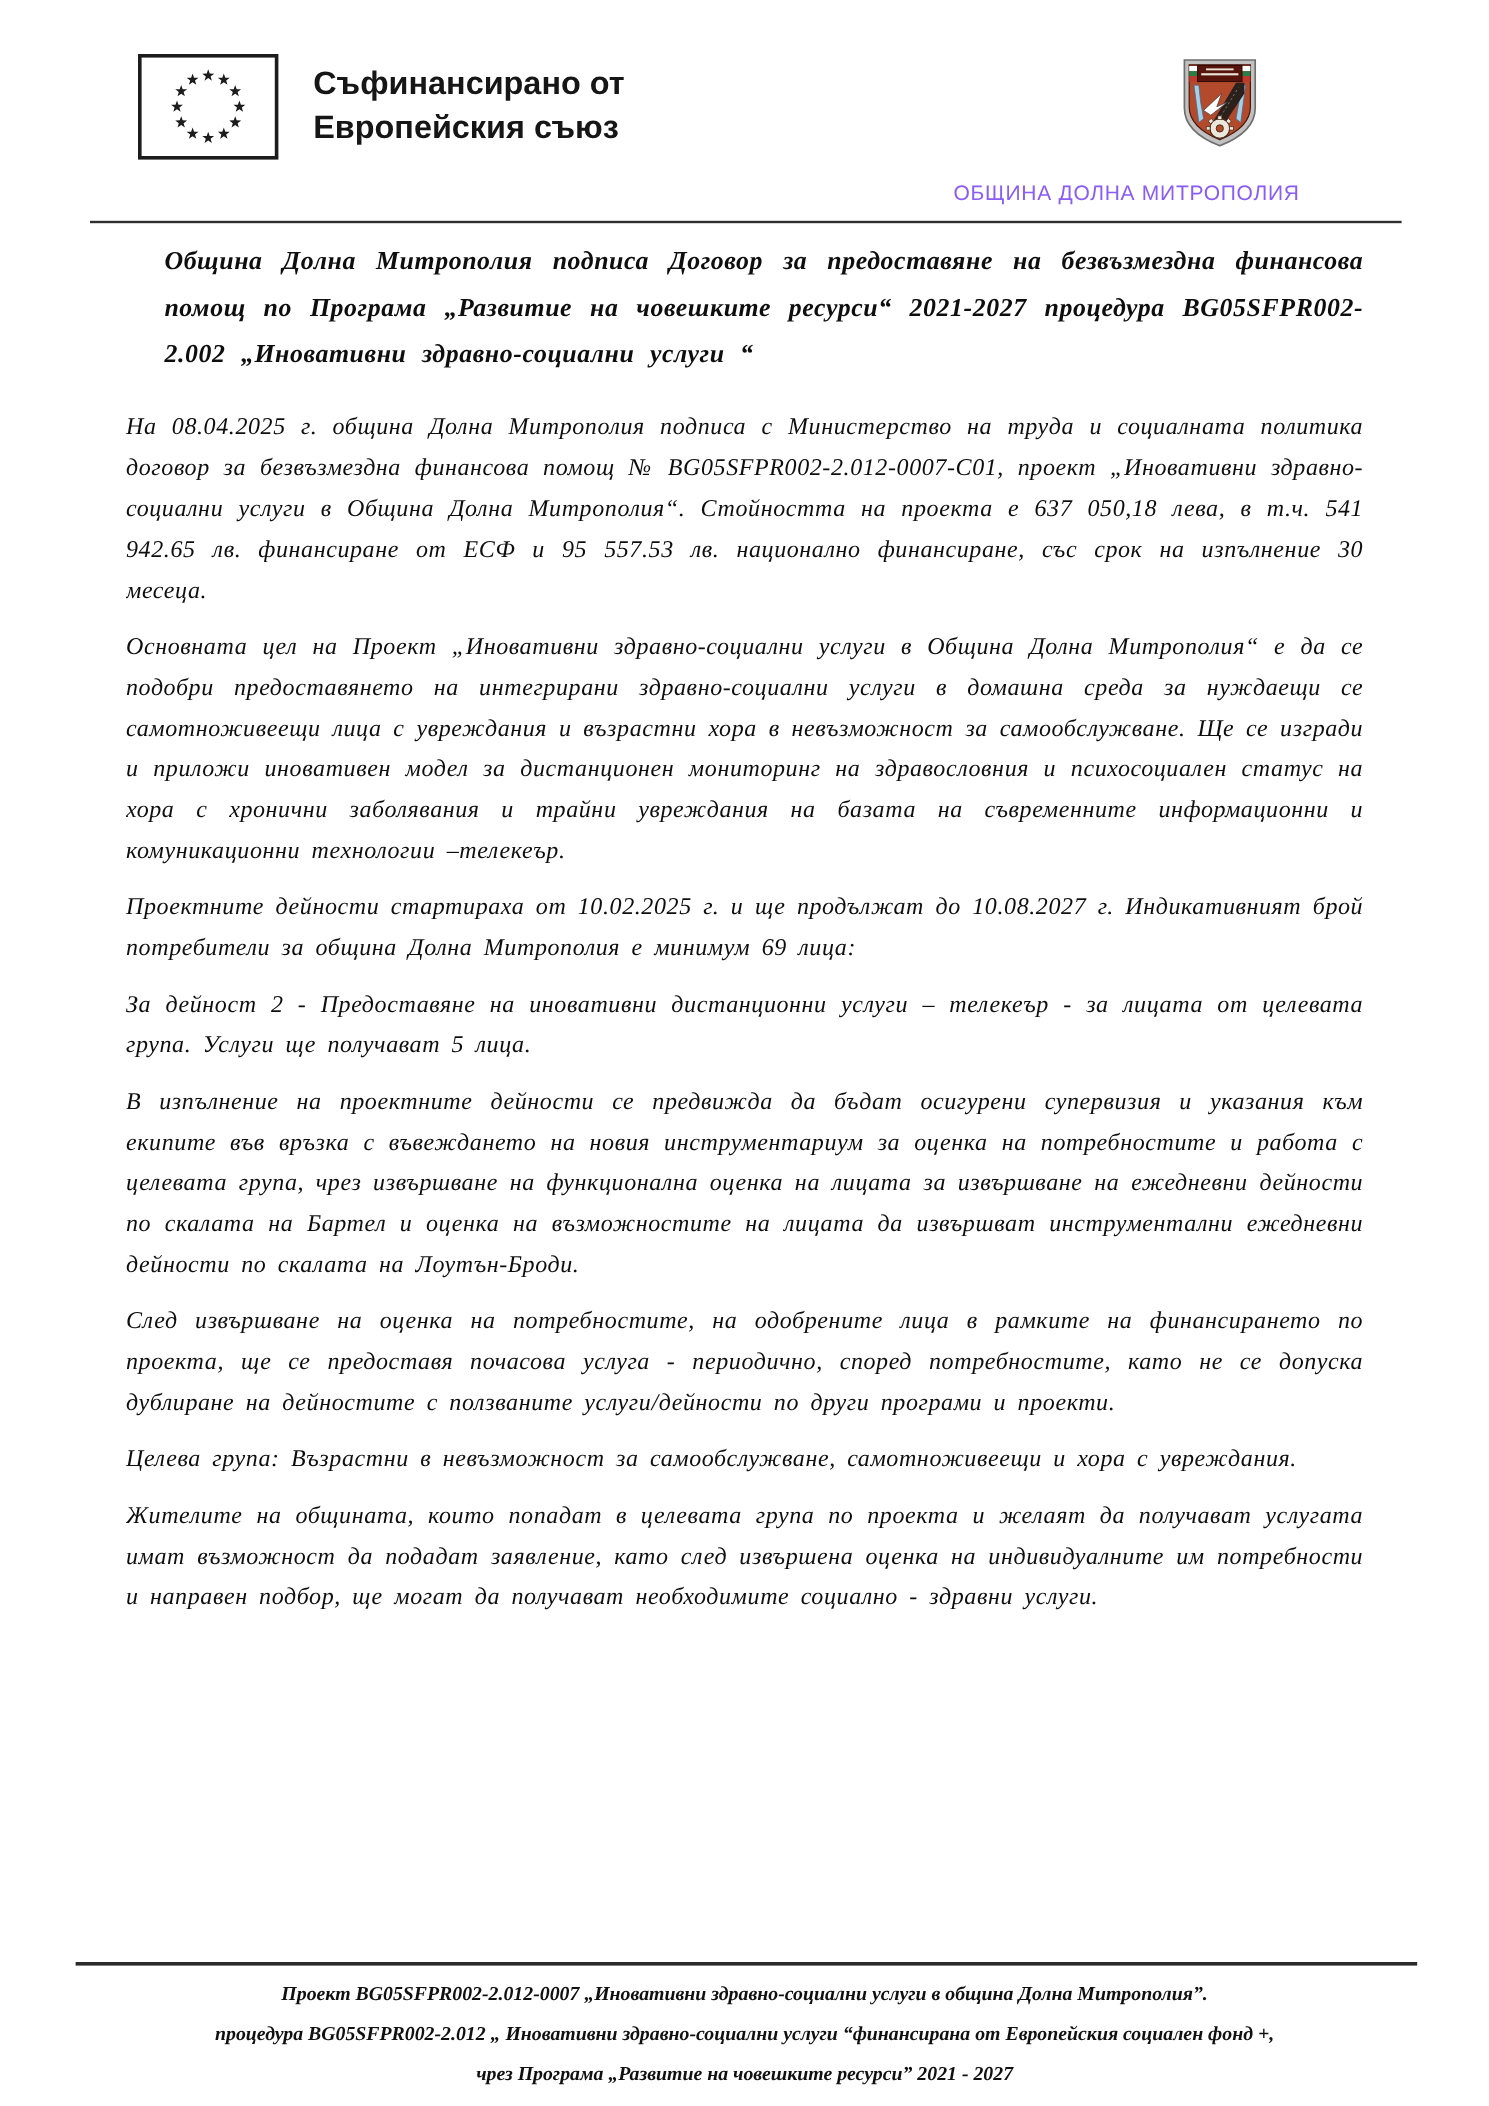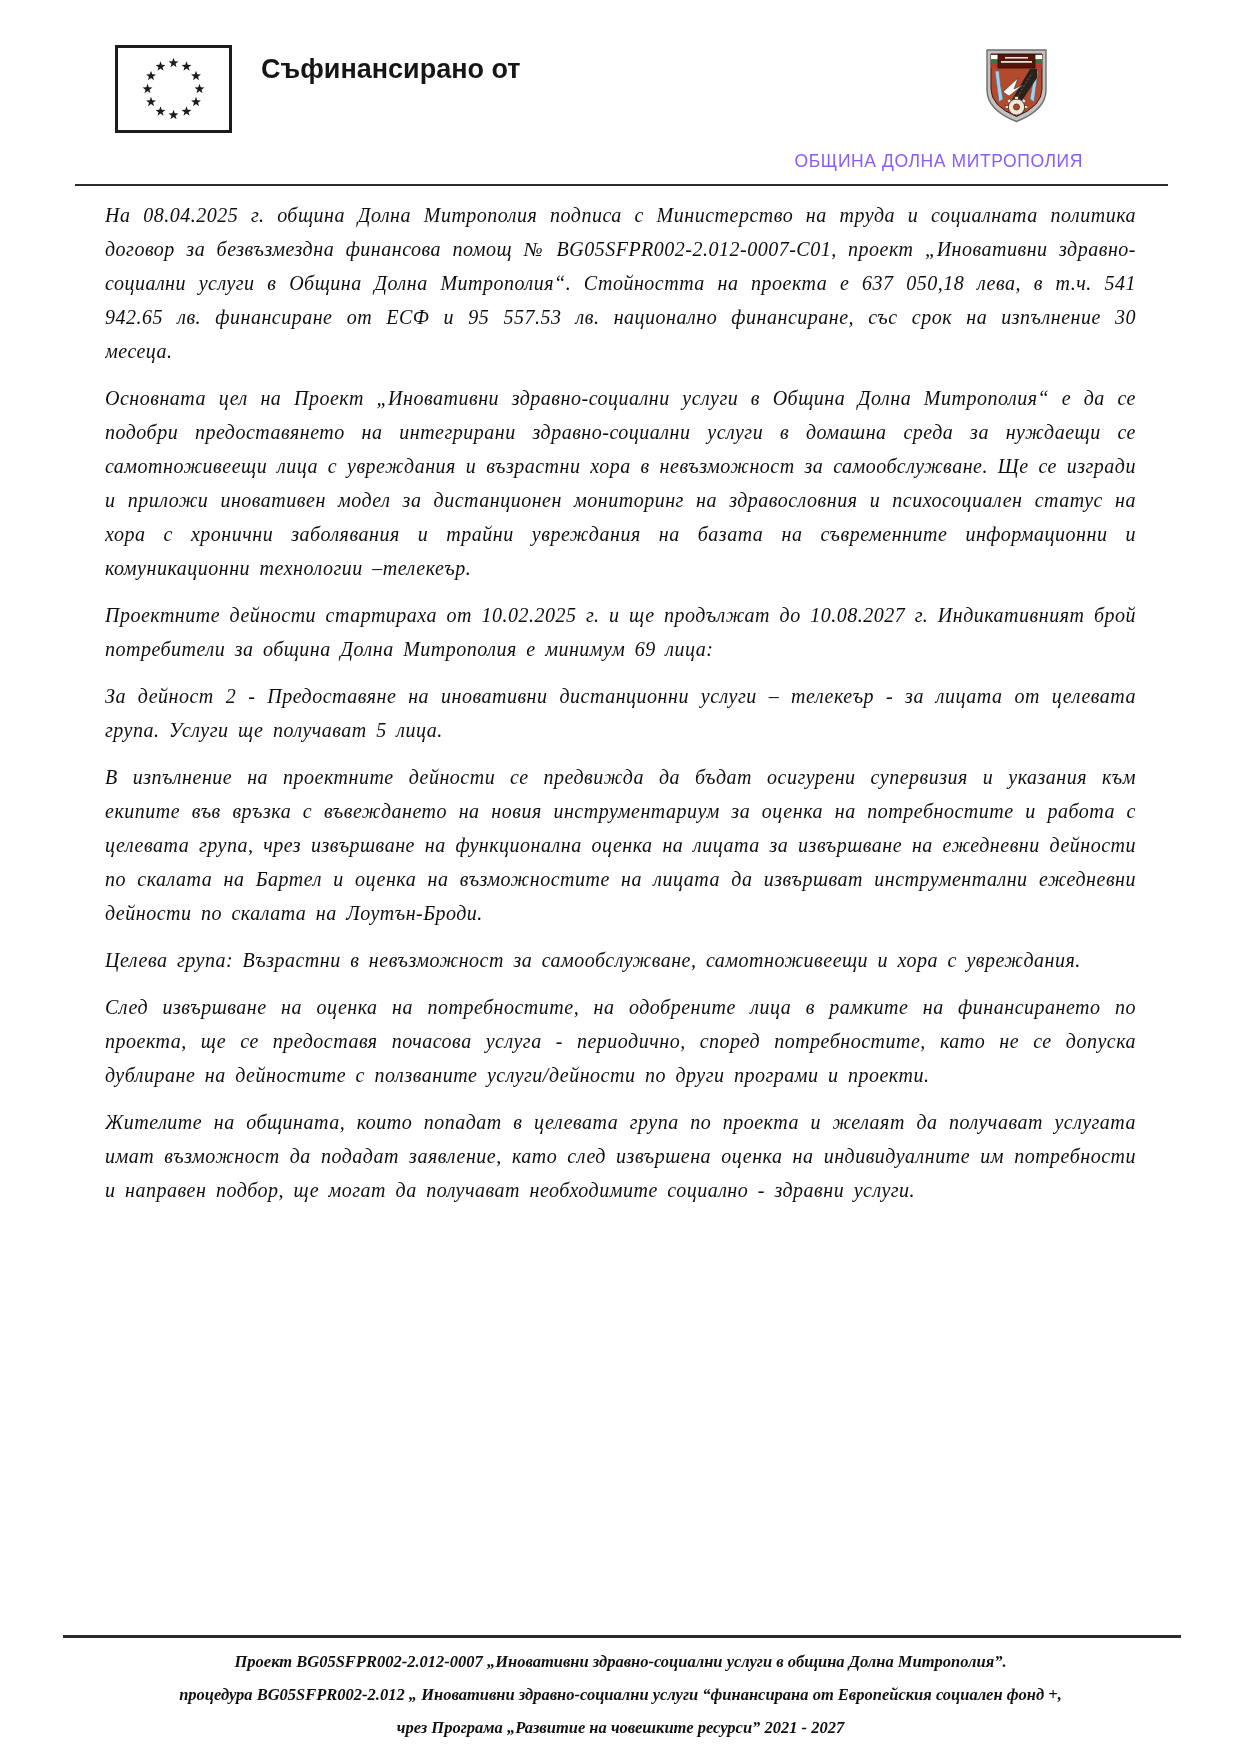--- a/index.html
+++ b/index.html
@@ -126,20 +126,21 @@
           <use href="#star" x="-13" y="22.5"></use>
           <use href="#star" x="-22.5" y="13"></use>
           <use href="#star" x="-26" y="0"></use>
           <use href="#star" x="-22.5" y="-13"></use>
           <use href="#star" x="-13" y="-22.5"></use>
         </g>
       </svg>
     </div>
     <div class="eu-text">
       <div>Съфинансирано от</div>
+      <div>Европейския съюз</div>
     </div>
   </div>
 
   <div class="crest">
     <svg viewBox="0 0 63 78" xmlns="http://www.w3.org/2000/svg" aria-hidden="true">
 
       <path d="M2,4 L61,4 L61,44 Q61,64 31.5,75.5 Q2,64 2,44 Z" fill="#c2c1c1" stroke="#6e6e6e" stroke-width="1.4"></path>
 
       <path d="M6,8 L57,8 L57,43 Q57,60 31.5,70.5 Q6,60 6,43 Z" fill="#b34a2b" stroke="#46160c" stroke-width="1"></path>
 
@@ -172,27 +173,28 @@
         <circle cx="31.5" cy="61" r="3" fill="#b34a2b" stroke="#4a2c1a" stroke-width="0.8"></circle>
       </g>
     </svg>
   </div>
 
   <div class="muni-name">ОБЩИНА  ДОЛНА МИТРОПОЛИЯ</div>
 
   <div class="header-rule"></div>
 
   <div class="body-text">
+    <h1 class="doc-title">Община Долна Митрополия подписа Договор за предоставяне на безвъзмездна финансова помощ по Програма „Развитие на човешките ресурси“ 2021-2027 процедура BG05SFPR002- 2.002 „Иновативни здравно-социални услуги “</h1>
     <p class="para">На 08.04.2025 г. община Долна Митрополия подписа с Министерство на труда и социалната политика договор за безвъзмездна финансова помощ № BG05SFPR002-2.012-0007-С01, проект „Иновативни здравно-социални услуги в Община Долна Митрополия“. Стойността на проекта е 637 050,18 лева, в т.ч. 541 942.65 лв. финансиране от ЕСФ и 95 557.53 лв. национално финансиране, със срок на изпълнение 30 месеца.</p>
     <p class="para">Основната цел на Проект „Иновативни здравно-социални услуги в Община Долна Митрополия“ е да се подобри предоставянето на интегрирани здравно-социални услуги в домашна среда за нуждаещи се самотноживеещи лица с увреждания и възрастни хора в невъзможност за самообслужване. Ще се изгради и приложи иновативен модел за дистанционен мониторинг на здравословния и психосоциален статус на хора с хронични заболявания и трайни увреждания на базата на съвременните информационни и комуникационни технологии –телекеър.</p>
     <p class="para">Проектните дейности стартираха от 10.02.2025 г. и ще продължат до 10.08.2027 г. Индикативният брой потребители за община Долна Митрополия е минимум 69 лица:</p>
     <p class="para">За дейност 2 - Предоставяне на иновативни дистанционни услуги – телекеър - за лицата от целевата група. Услуги ще получават 5 лица.</p>
     <p class="para">В изпълнение на проектните дейности се предвижда да бъдат осигурени супервизия и указания към екипите във връзка с въвеждането на новия инструментариум за оценка на потребностите и работа с целевата група, чрез извършване на функционална оценка на лицата за извършване на ежедневни дейности по скалата на Бартел и оценка на възможностите на лицата да извършват инструментални ежедневни дейности по скалата на Лоутън-Броди.</p>
+    <p class="para">След извършване на оценка на потребностите, на одобрените лица в рамките на финансирането по проекта, ще се предоставя почасова услуга - периодично, според потребностите, като не се допуска дублиране на дейностите с ползваните услуги/дейности по други програми и проекти.</p>
     <p class="para">Целева група: Възрастни в невъзможност за самообслужване, самотноживеещи и хора с увреждания.</p>
-    <p class="para">След извършване на оценка на потребностите, на одобрените лица в рамките на финансирането по проекта, ще се предоставя почасова услуга - периодично, според потребностите, като не се допуска дублиране на дейностите с ползваните услуги/дейности по други програми и проекти.</p>
     <p class="para">Жителите на общината, които попадат в целевата група по проекта и желаят да получават услугата имат възможност да подадат заявление, като след извършена оценка на индивидуалните им потребности и направен подбор, ще могат да получават необходимите социално - здравни услуги.</p>
   </div>
 
   <div class="footer">
     <div class="footer-rule"></div>
     <div class="footer-text">
       <div>Проект BG05SFPR002-2.012-0007 „Иновативни здравно-социални услуги в община Долна Митрополия”.</div>
       <div>процедура BG05SFPR002-2.012 „ Иновативни здравно-социални услуги “финансирана от Европейския социален фонд +,</div>
       <div>чрез Програма „Развитие на човешките ресурси” 2021 - 2027</div>
     </div>

